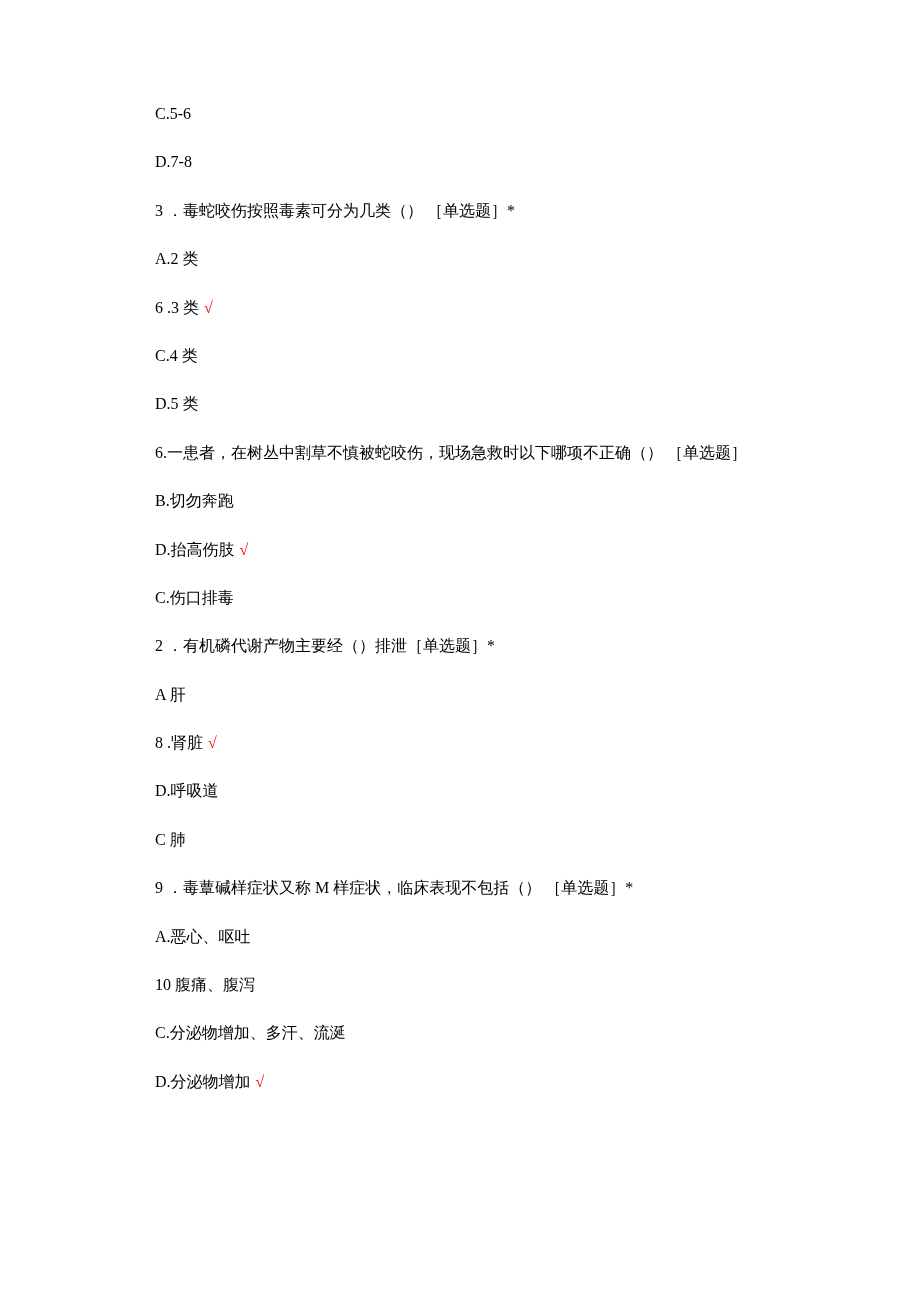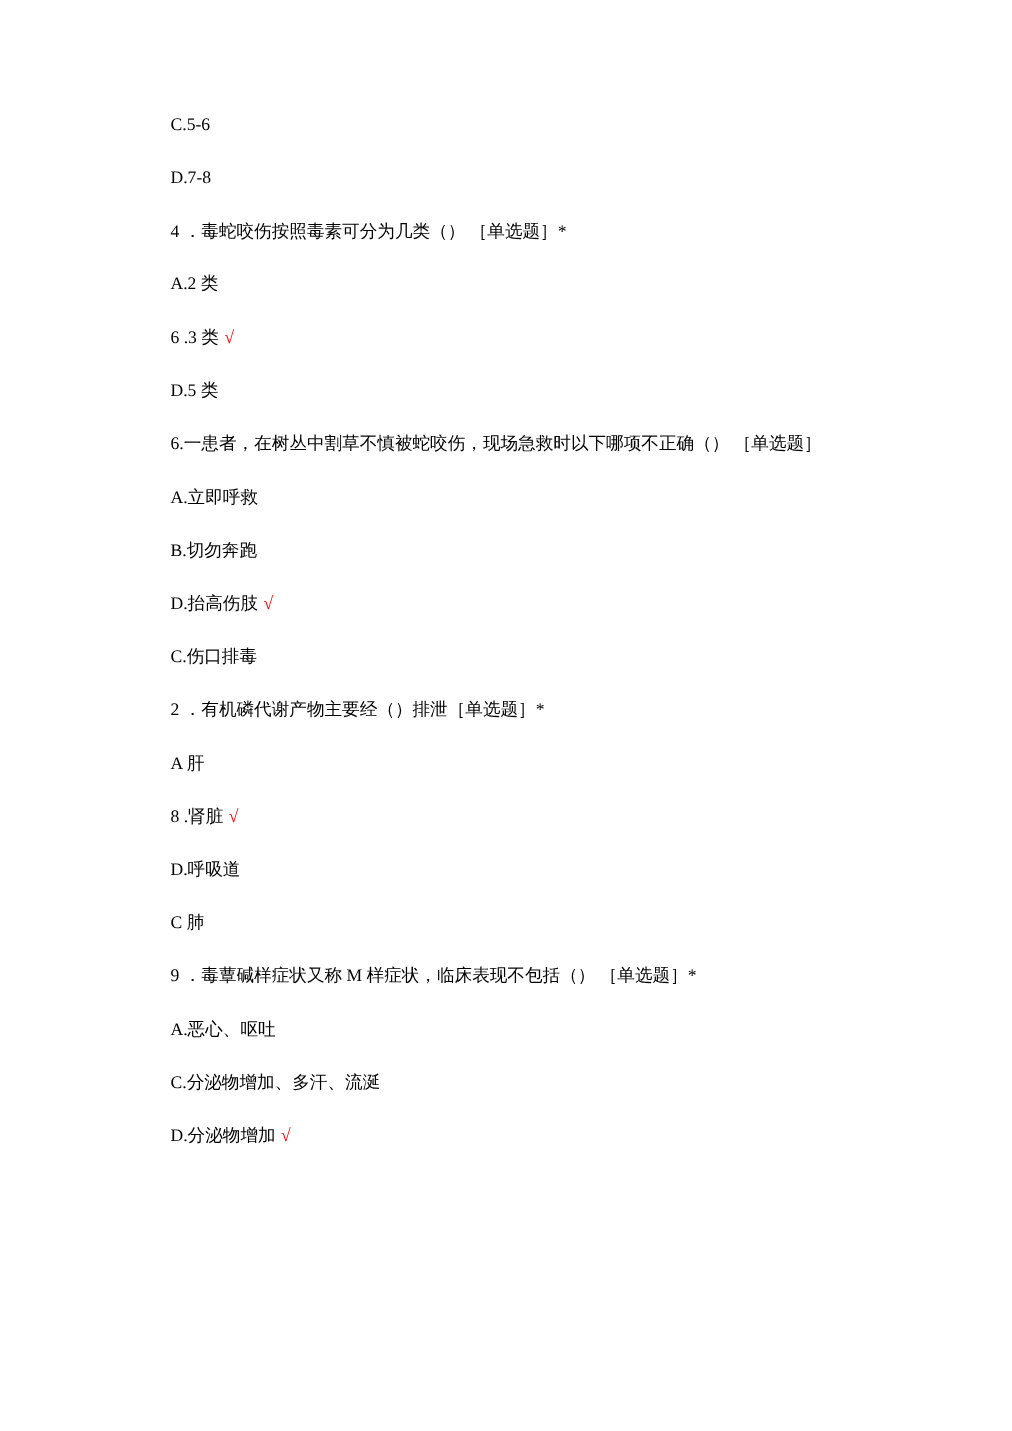--- a/index.html
+++ b/index.html
@@ -21,31 +21,32 @@
     color: #ff0000;
     margin-left: 4px;
   }
 </style>
 </head>
 <body>
 
 <div id="content">
     <div class="line"><span>C.5-6</span></div>
     <div class="line"><span>D.7-8</span></div>
-    <div class="line"><span>4 ．毒蛇咬伤按照毒素可分为几类（） ［单选题］*</span></div>
+    <div class="line"><span>3 ．毒蛇咬伤按照毒素可分为几类（） ［单选题］*</span></div>
     <div class="line"><span>A.2 类</span></div>
     <div class="line"><span>6  .3 类</span><span class="correct">√</span></div>
+    <div class="line"><span>C.4 类</span></div>
     <div class="line"><span>D.5 类</span></div>
     <div class="line"><span>6.一患者，在树丛中割草不慎被蛇咬伤，现场急救时以下哪项不正确（） ［单选题］</span></div>
-    <div class="line"><span>A.立即呼救</span></div>
     <div class="line"><span>B.切勿奔跑</span></div>
     <div class="line"><span>D.抬高伤肢</span><span class="correct">√</span></div>
     <div class="line"><span>C.伤口排毒</span></div>
     <div class="line"><span>2 ．有机磷代谢产物主要经（）排泄［单选题］*</span></div>
     <div class="line"><span>A 肝</span></div>
     <div class="line"><span>8  .肾脏</span><span class="correct">√</span></div>
     <div class="line"><span>D.呼吸道</span></div>
     <div class="line"><span>C 肺</span></div>
     <div class="line"><span>9 ．毒蕈碱样症状又称 M 样症状，临床表现不包括（） ［单选题］*</span></div>
     <div class="line"><span>A.恶心、呕吐</span></div>
+    <div class="line"><span>10  腹痛、腹泻</span></div>
     <div class="line"><span>C.分泌物增加、多汗、流涎</span></div>
     <div class="line"><span>D.分泌物增加</span><span class="correct">√</span></div>
   </div>
 
 </body></html>

